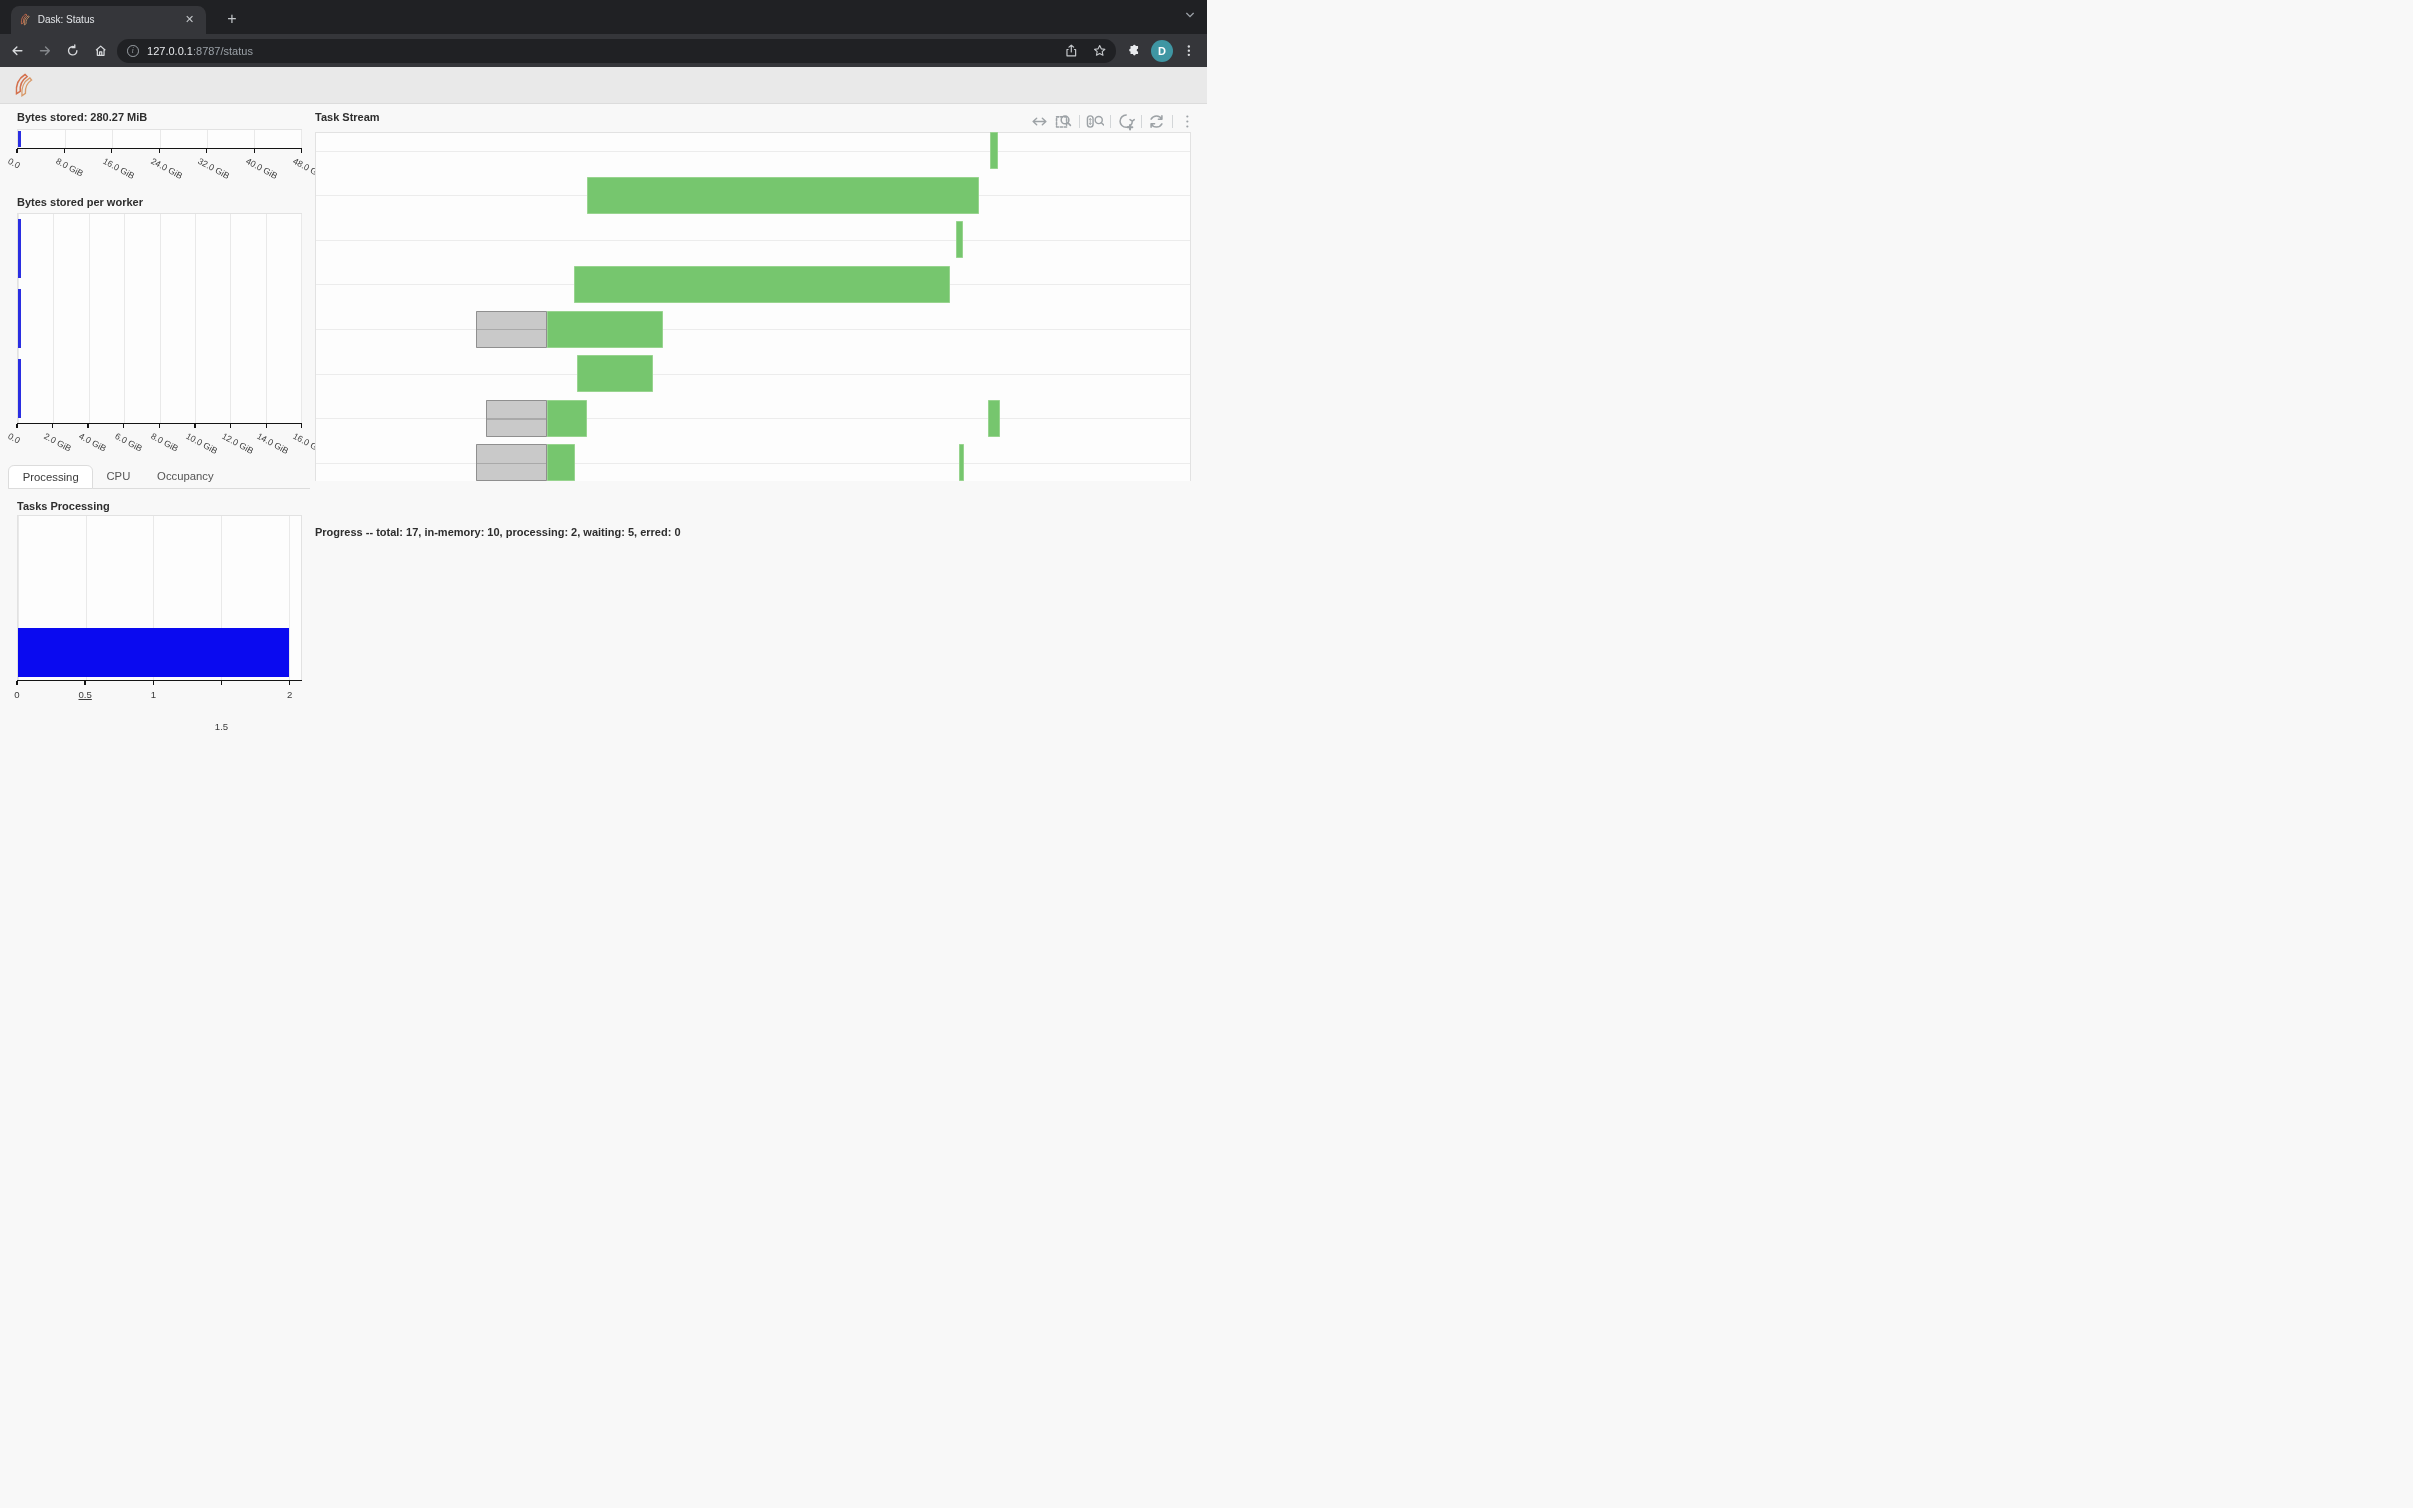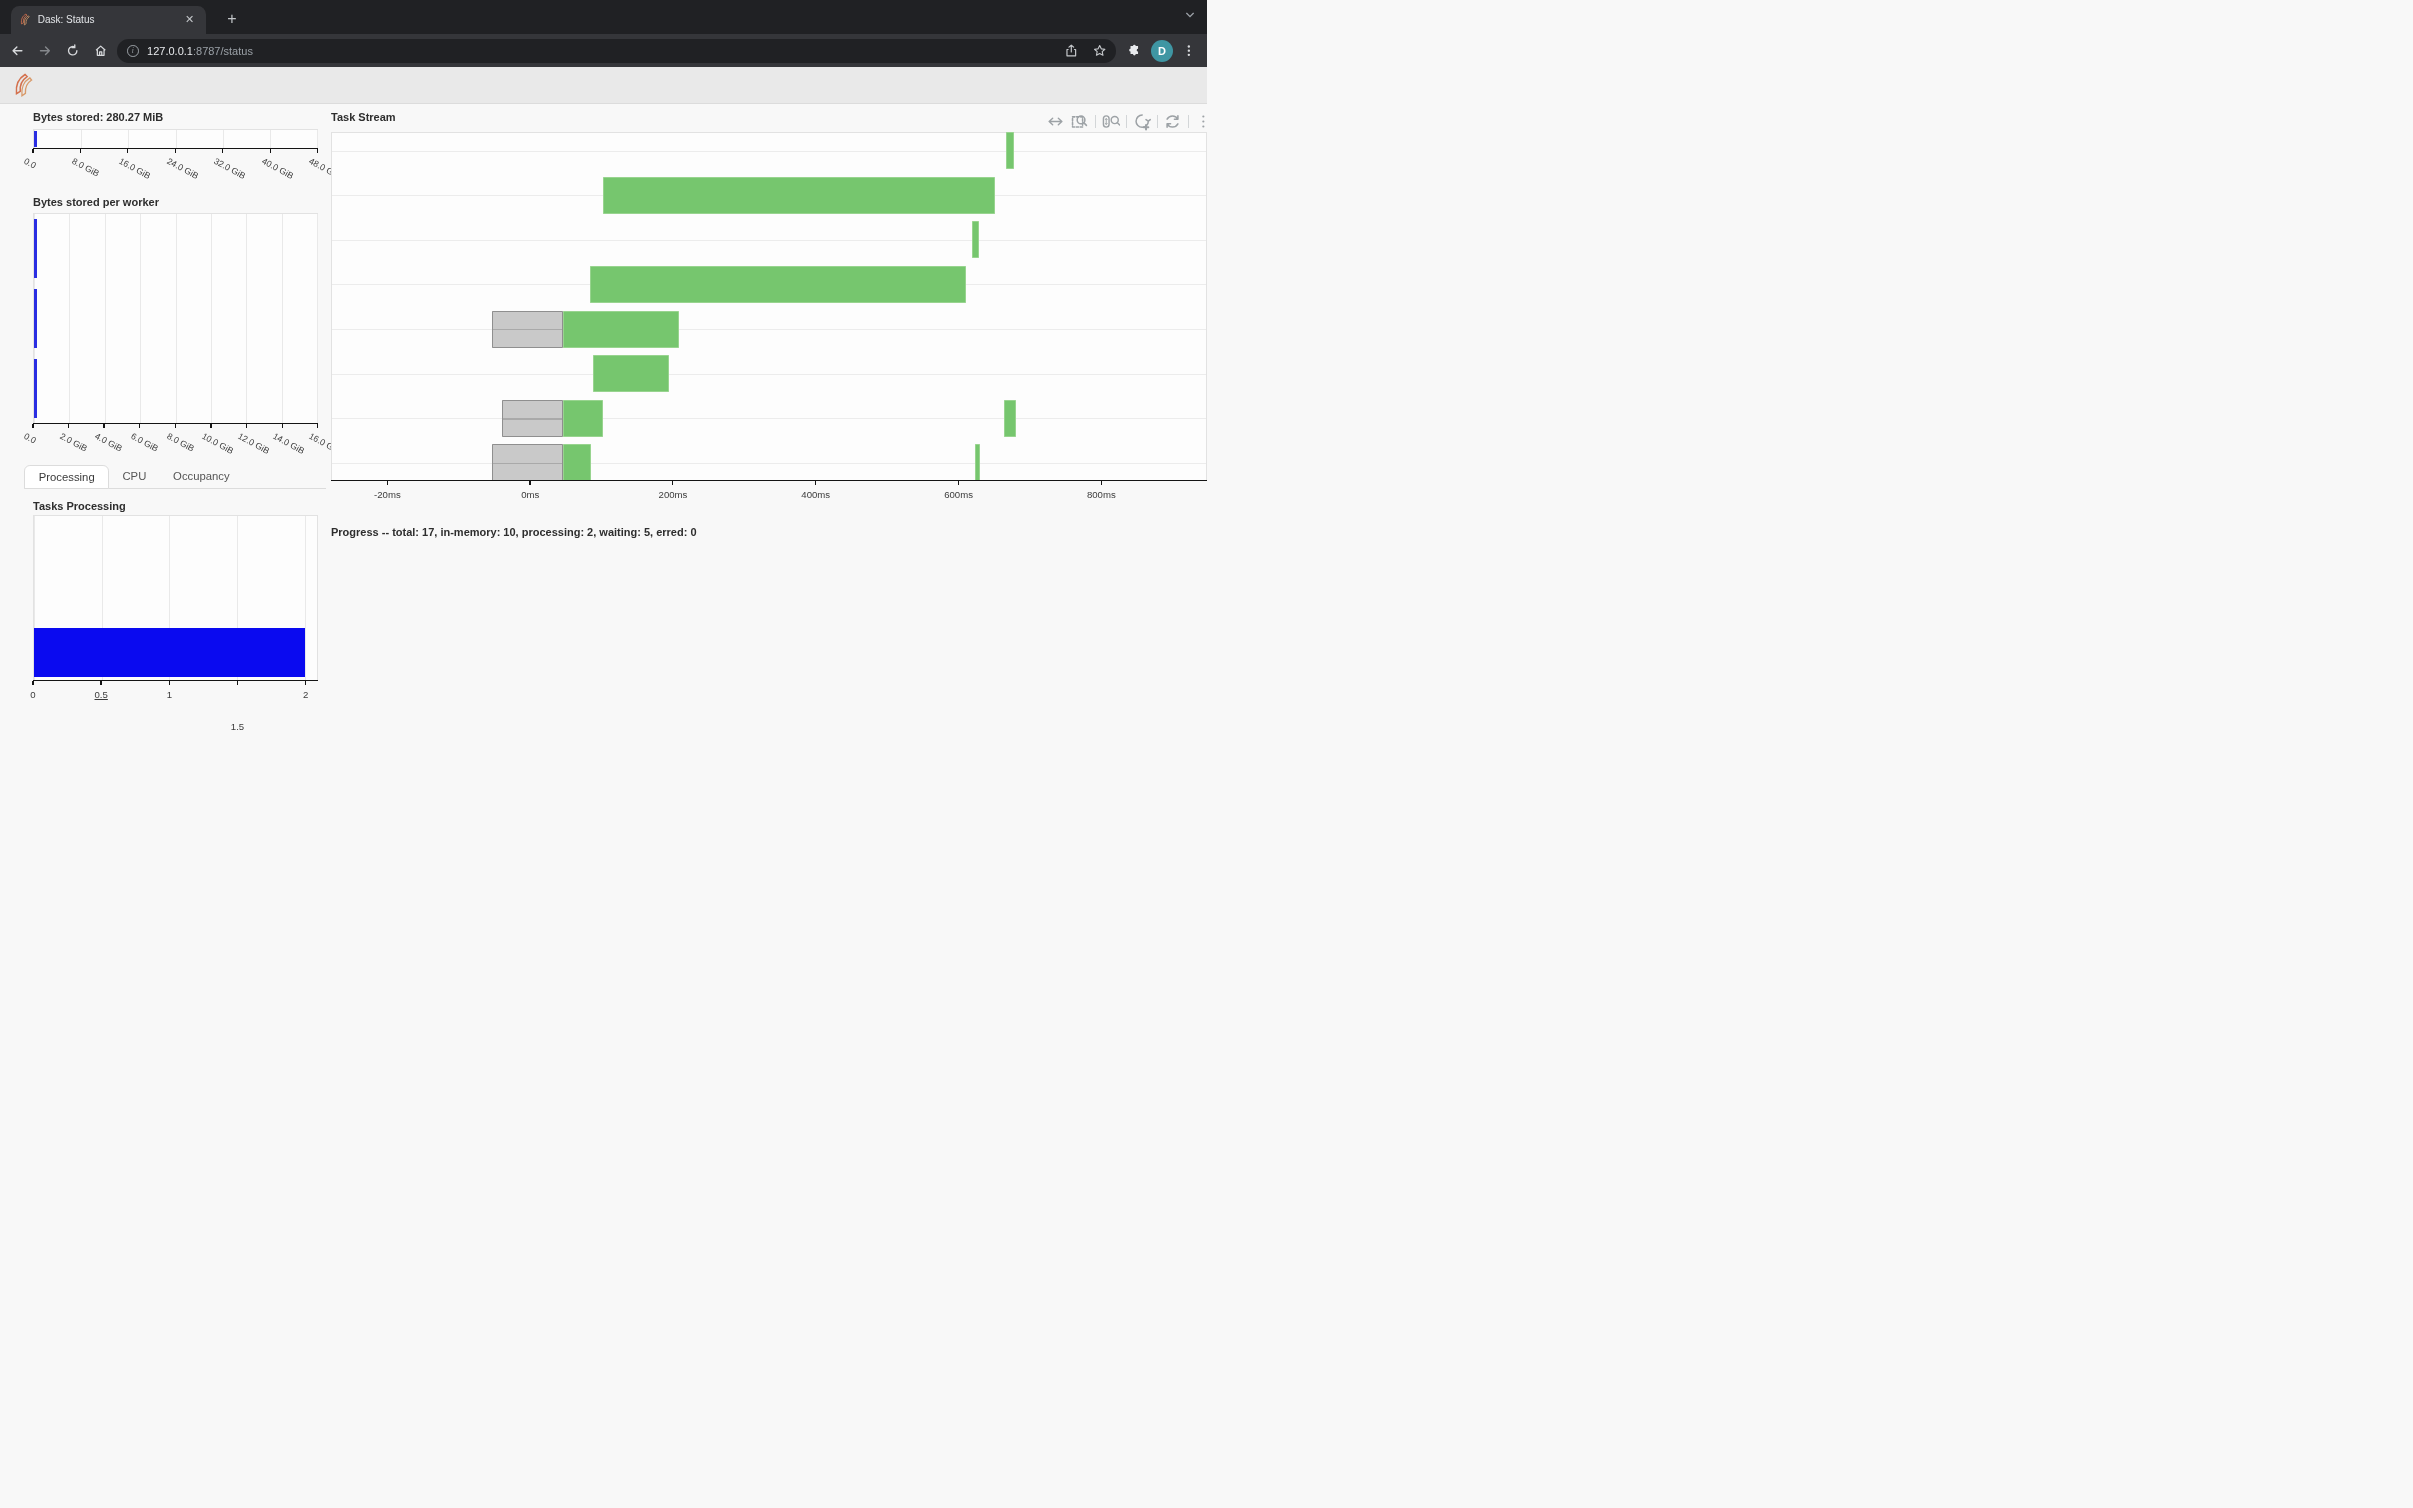--- a/index.html
+++ b/index.html
@@ -26,21 +26,21 @@
   .avatar { position:absolute; left:1151px; top:5.9px; width:22px; height:22px; border-radius:50%;
             color:#fff; font-size:11px; font-weight:bold; text-align:center; line-height:22px; }
 
   
   .dnav { position:absolute; left:0; top:67px; width:1207px; height:37px; background:#e9e9e9; border-bottom:0.8px solid #dcdcdc; }
   .dnav-items { position:absolute; left:52px; top:0; height:37px; display:flex; align-items:center; gap:25px; }
   .dnav-items a { color:#1b1b1b; font-size:12.6px; text-decoration:none; }
   .dlogo { position:absolute; left:11.7px; top:5px; }
 
   
-  .page { position:absolute; left:16px; top:104px; width:1207px; height:650px; background:#f8f8f8; }
+  .page { position:absolute; left:0; top:104px; width:1207px; height:650px; background:#f8f8f8; }
   .ptitle { position:absolute; font-size:11px; font-weight:bold; color:#2e2e2e; white-space:nowrap; }
   .chart { position:absolute; background:#fdfdfd; border:0.8px solid #e2e2e2; border-bottom:none; }
   .axis { position:absolute; border-top:1.7px solid #141414; }
   .gridv { position:absolute; top:0; bottom:0; width:0.8px; background:#e9e9e9; }
   .gridh { position:absolute; left:0; right:0; height:0.8px; background:#ececec; }
   .tick { position:absolute; top:0; width:1.3px; height:4.2px; background:#141414; }
   .tlbl { position:absolute; font-size:8.8px; color:#3c3c3c; white-space:nowrap; }
   .tlbl.rot { transform:rotate(28deg); transform-origin:0 0; }
   .tlbl.ctr { width:54px; text-align:center; font-size:9.6px; }
   .bluebar { position:absolute; background:#2a2ee2; }
@@ -301,31 +301,17 @@
         <div class="split"></div>
       </div>
       <div class="tsbar compute" style="left: 26.4059%; width: 4.64548%; top: 76.688%; height: 10.6%;"></div>
       <div class="tsbar compute" style="left: 76.9356%; width: 1.30399%; top: 76.688%; height: 10.6%;"></div>
       <div class="tsbar transfer" style="left: 18.3374%; width: 8.06846%; top: 89.511%; height: 10.6%;">
         <div class="split"></div>
       </div>
       <div class="tsbar compute" style="left: 26.4059%; width: 3.25998%; top: 89.511%; height: 10.6%;"></div>
       <div class="tsbar compute" style="left: 73.5126%; width: 0.651997%; top: 89.511%; height: 10.6%;"></div>
     </div>
-  <div class="axis" id="tsaxis" style="left:315px; top:376px; width:876px; height:23.5px">
-      <div class="tick" style="left: calc(6.43847% - 0.8px);"></div>
-      <div class="tlbl ctr" style="left: calc(6.43847% - 27px); top: 8.4px;">-20ms</div>
-      <div class="tick" style="left: calc(22.7384% - 0.8px);"></div>
-      <div class="tlbl ctr" style="left: calc(22.7384% - 27px); top: 8.4px;">0ms</div>
-      <div class="tick" style="left: calc(39.0383% - 0.8px);"></div>
-      <div class="tlbl ctr" style="left: calc(39.0383% - 27px); top: 8.4px;">200ms</div>
-      <div class="tick" style="left: calc(55.3382% - 0.8px);"></div>
-      <div class="tlbl ctr" style="left: calc(55.3382% - 27px); top: 8.4px;">400ms</div>
-      <div class="tick" style="left: calc(71.6381% - 0.8px);"></div>
-      <div class="tlbl ctr" style="left: calc(71.6381% - 27px); top: 8.4px;">600ms</div>
-      <div class="tick" style="left: calc(87.9381% - 0.8px);"></div>
-      <div class="tlbl ctr" style="left: calc(87.9381% - 27px); top: 8.4px;">800ms</div>
-    </div>
 
   <div class="ptitle" style="left:315px; top:422px">Progress -- total: 17, in-memory: 10, processing: 2, waiting: 5, erred: 0</div>
 
 </div>
 
 
 </body></html>

